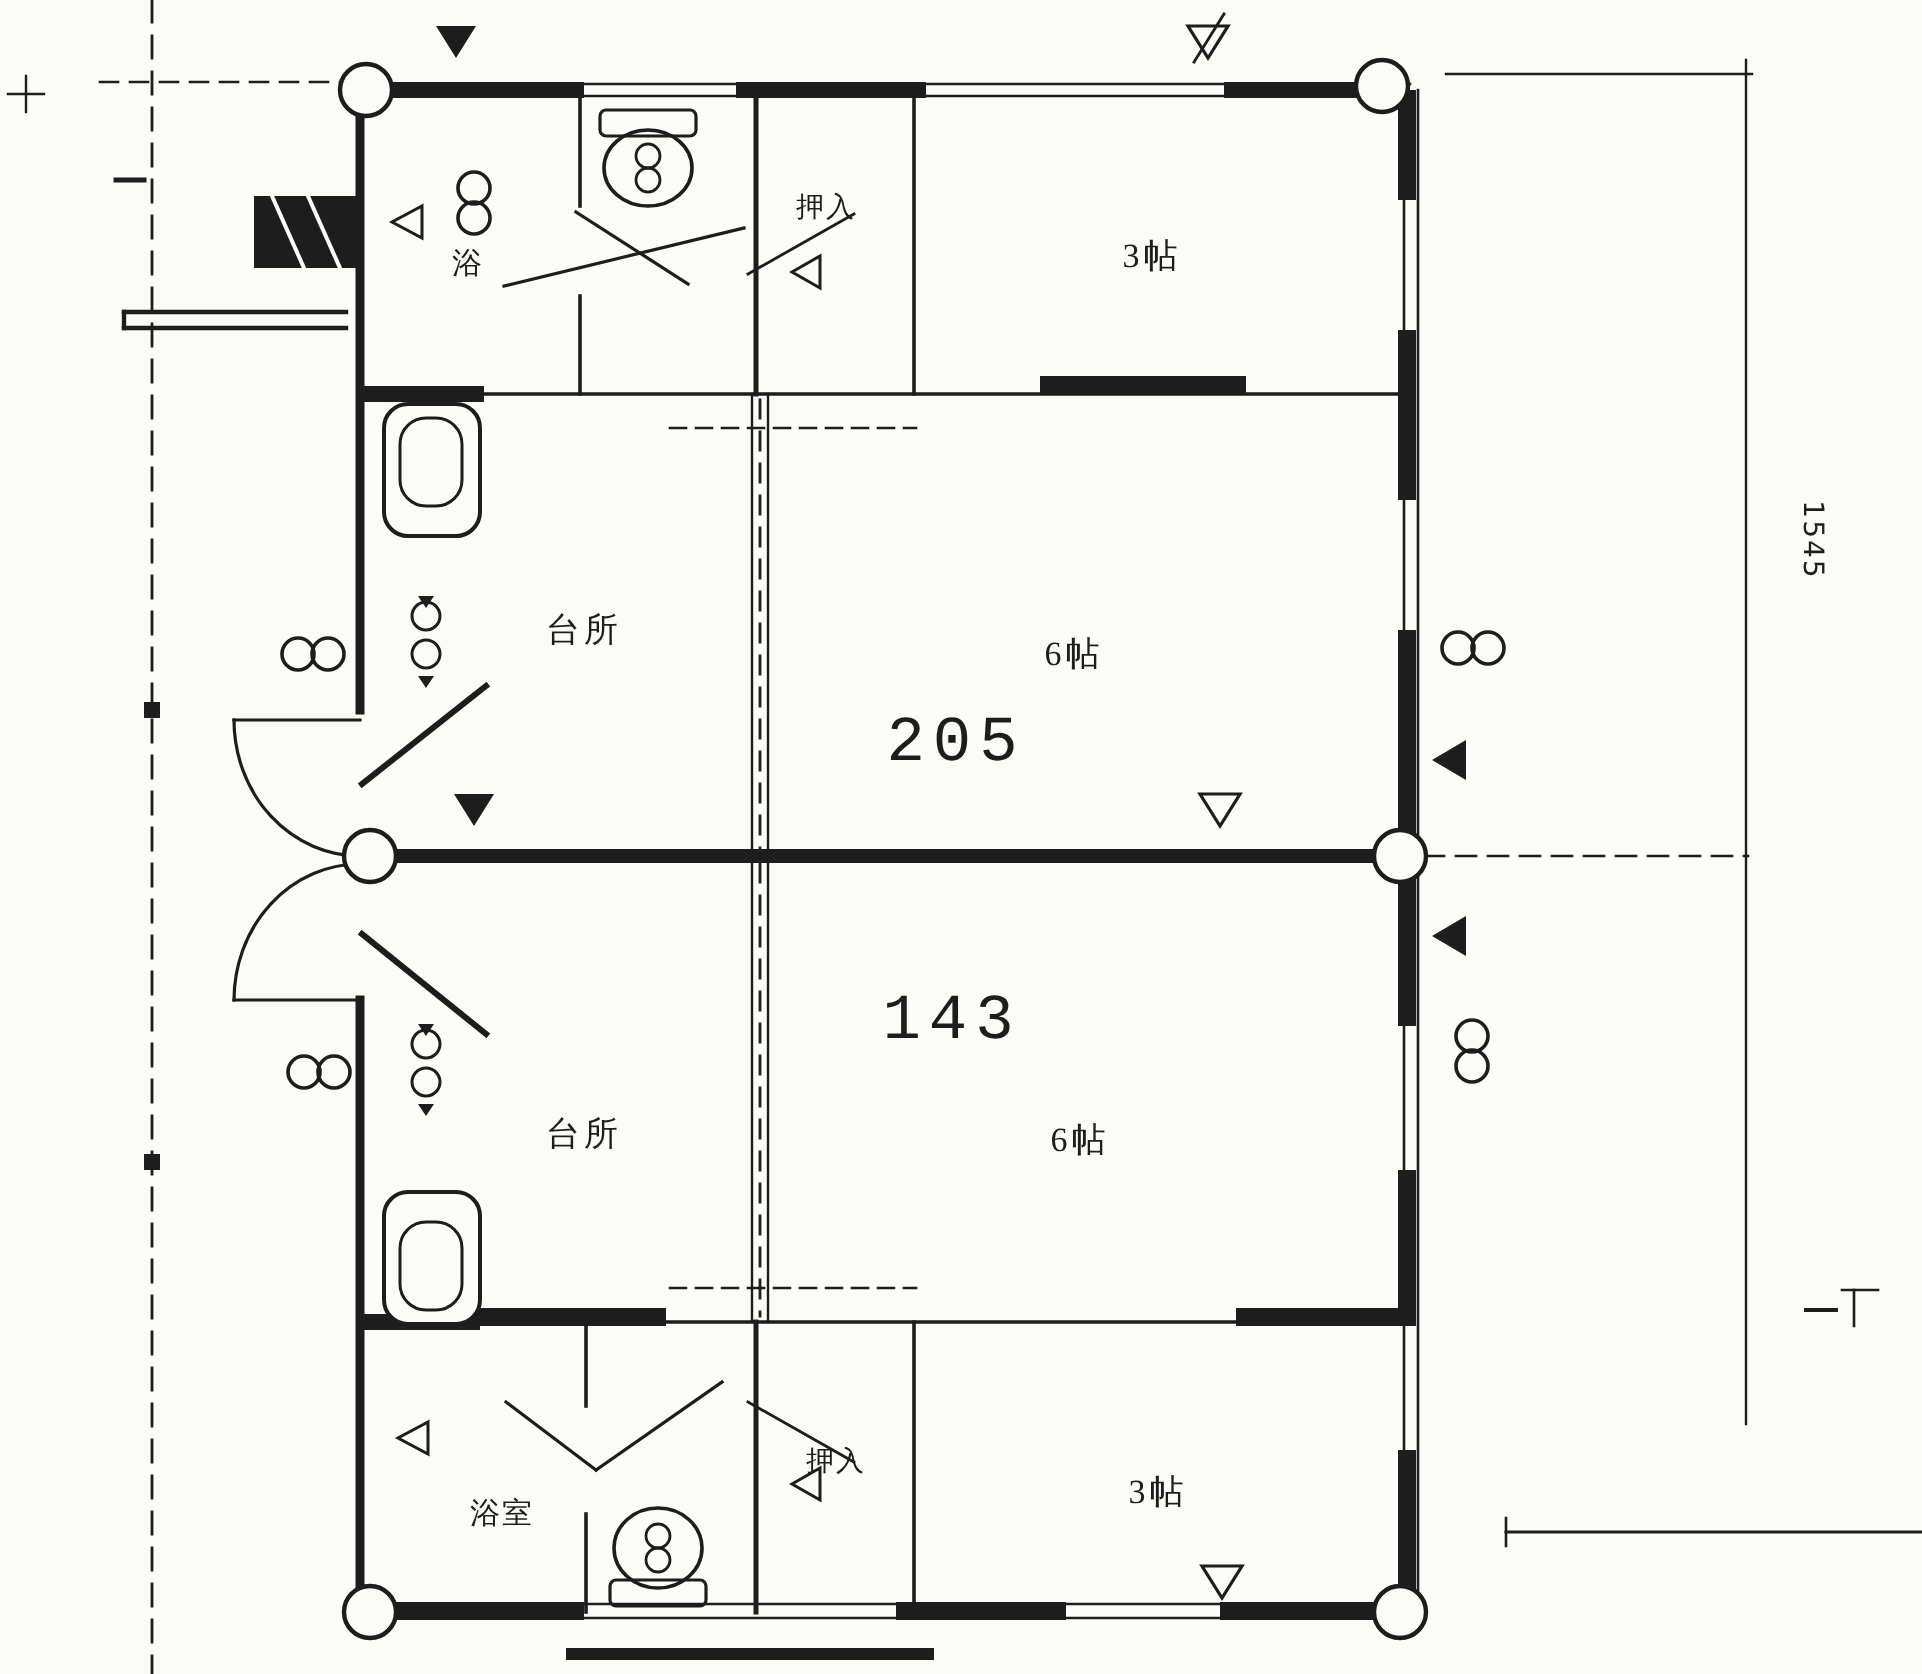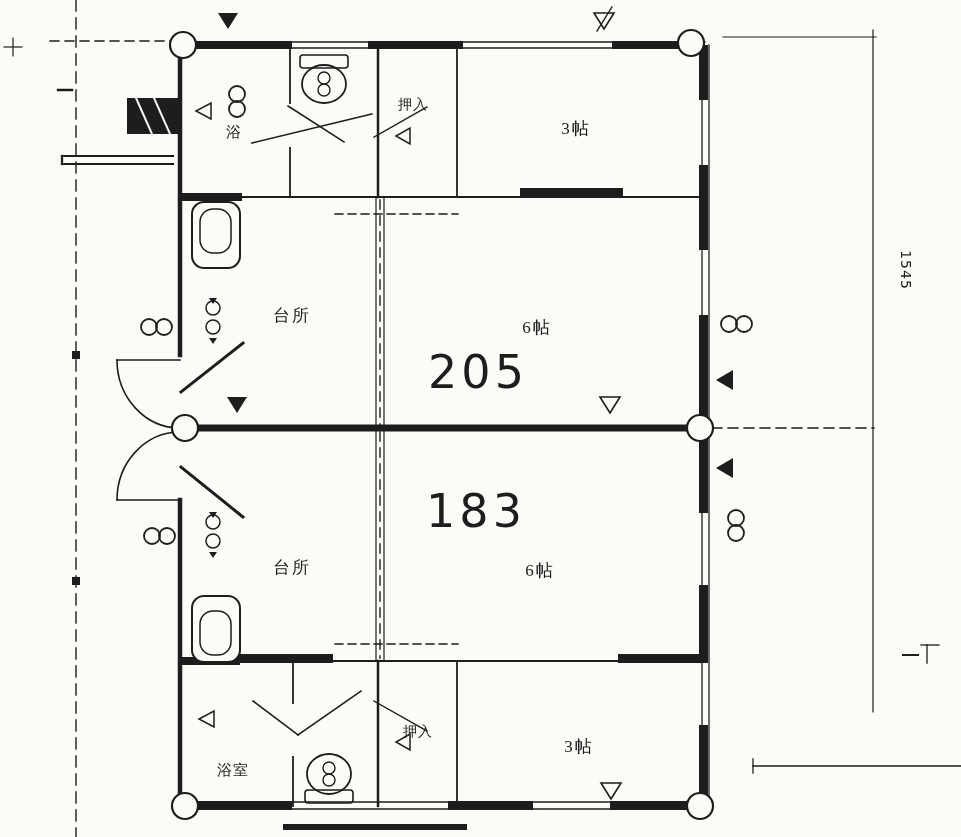--- a/index.html
+++ b/index.html
@@ -12,21 +12,21 @@
   }
   .stage svg{position:absolute;left:0;top:0;}
   .lbl{
     position:absolute;
     transform:translate(-50%,-50%);
     color:#1d1d1d;
     white-space:nowrap;
     font-family:"DejaVu Sans",sans-serif;
     line-height:1;
   }
-  .num{font-size:46px;letter-spacing:4px;font-weight:400;}
+  .num{font-size:32px;letter-spacing:4px;font-weight:400;font-family:Liberation Mono, monospace;}
   .room{font-size:17px;letter-spacing:2px;font-family:Liberation Serif, serif;}
   .small{font-size:14px;letter-spacing:1px;}
   .tiny{font-size:15px;letter-spacing:1px;}
   .rot{transform:translate(-50%,-50%) rotate(90deg);}
 </style>
 </head>
 <body>
 
 <div class="stage">
 
@@ -240,32 +240,32 @@
     <g>
       <polygon points="214,711 214,727 199,719" stroke-width="1.5"></polygon>
     </g>
     <g>
       <polygon points="410,734 410,750 396,742" stroke-width="1.5"></polygon>
     </g>
   </g>
 </svg>
 
 <div class="lbl num" style="left:478px;top:372px;">205</div>
-<div class="lbl num" style="left:476px;top:511px;">183</div>
+<div class="lbl num" style="left:476px;top:511px;">143</div>
 
 <div class="lbl room" style="left:292px;top:315px;">台所</div>
 <div class="lbl room" style="left:292px;top:567px;">台所</div>
 
 <div class="lbl room" style="left:537px;top:327px;">6帖</div>
 <div class="lbl room" style="left:540px;top:570px;">6帖</div>
 
 <div class="lbl room" style="left:576px;top:128px;">3帖</div>
 <div class="lbl room" style="left:579px;top:746px;">3帖</div>
 
 <div class="lbl small" style="left:413px;top:104px;">押入</div>
 <div class="lbl small" style="left:418px;top:731px;">押入</div>
 
 <div class="lbl tiny" style="left:234px;top:132px;">浴</div>
-<div class="lbl tiny" style="left:233px;top:757px;margin-top:13px;">浴室</div>
+<div class="lbl tiny" style="left:251px;top:757px;">浴室</div>
 
 <div class="lbl small rot" style="left:906px;top:270px;">1545</div>
 
 </div>
 
 </body></html>

